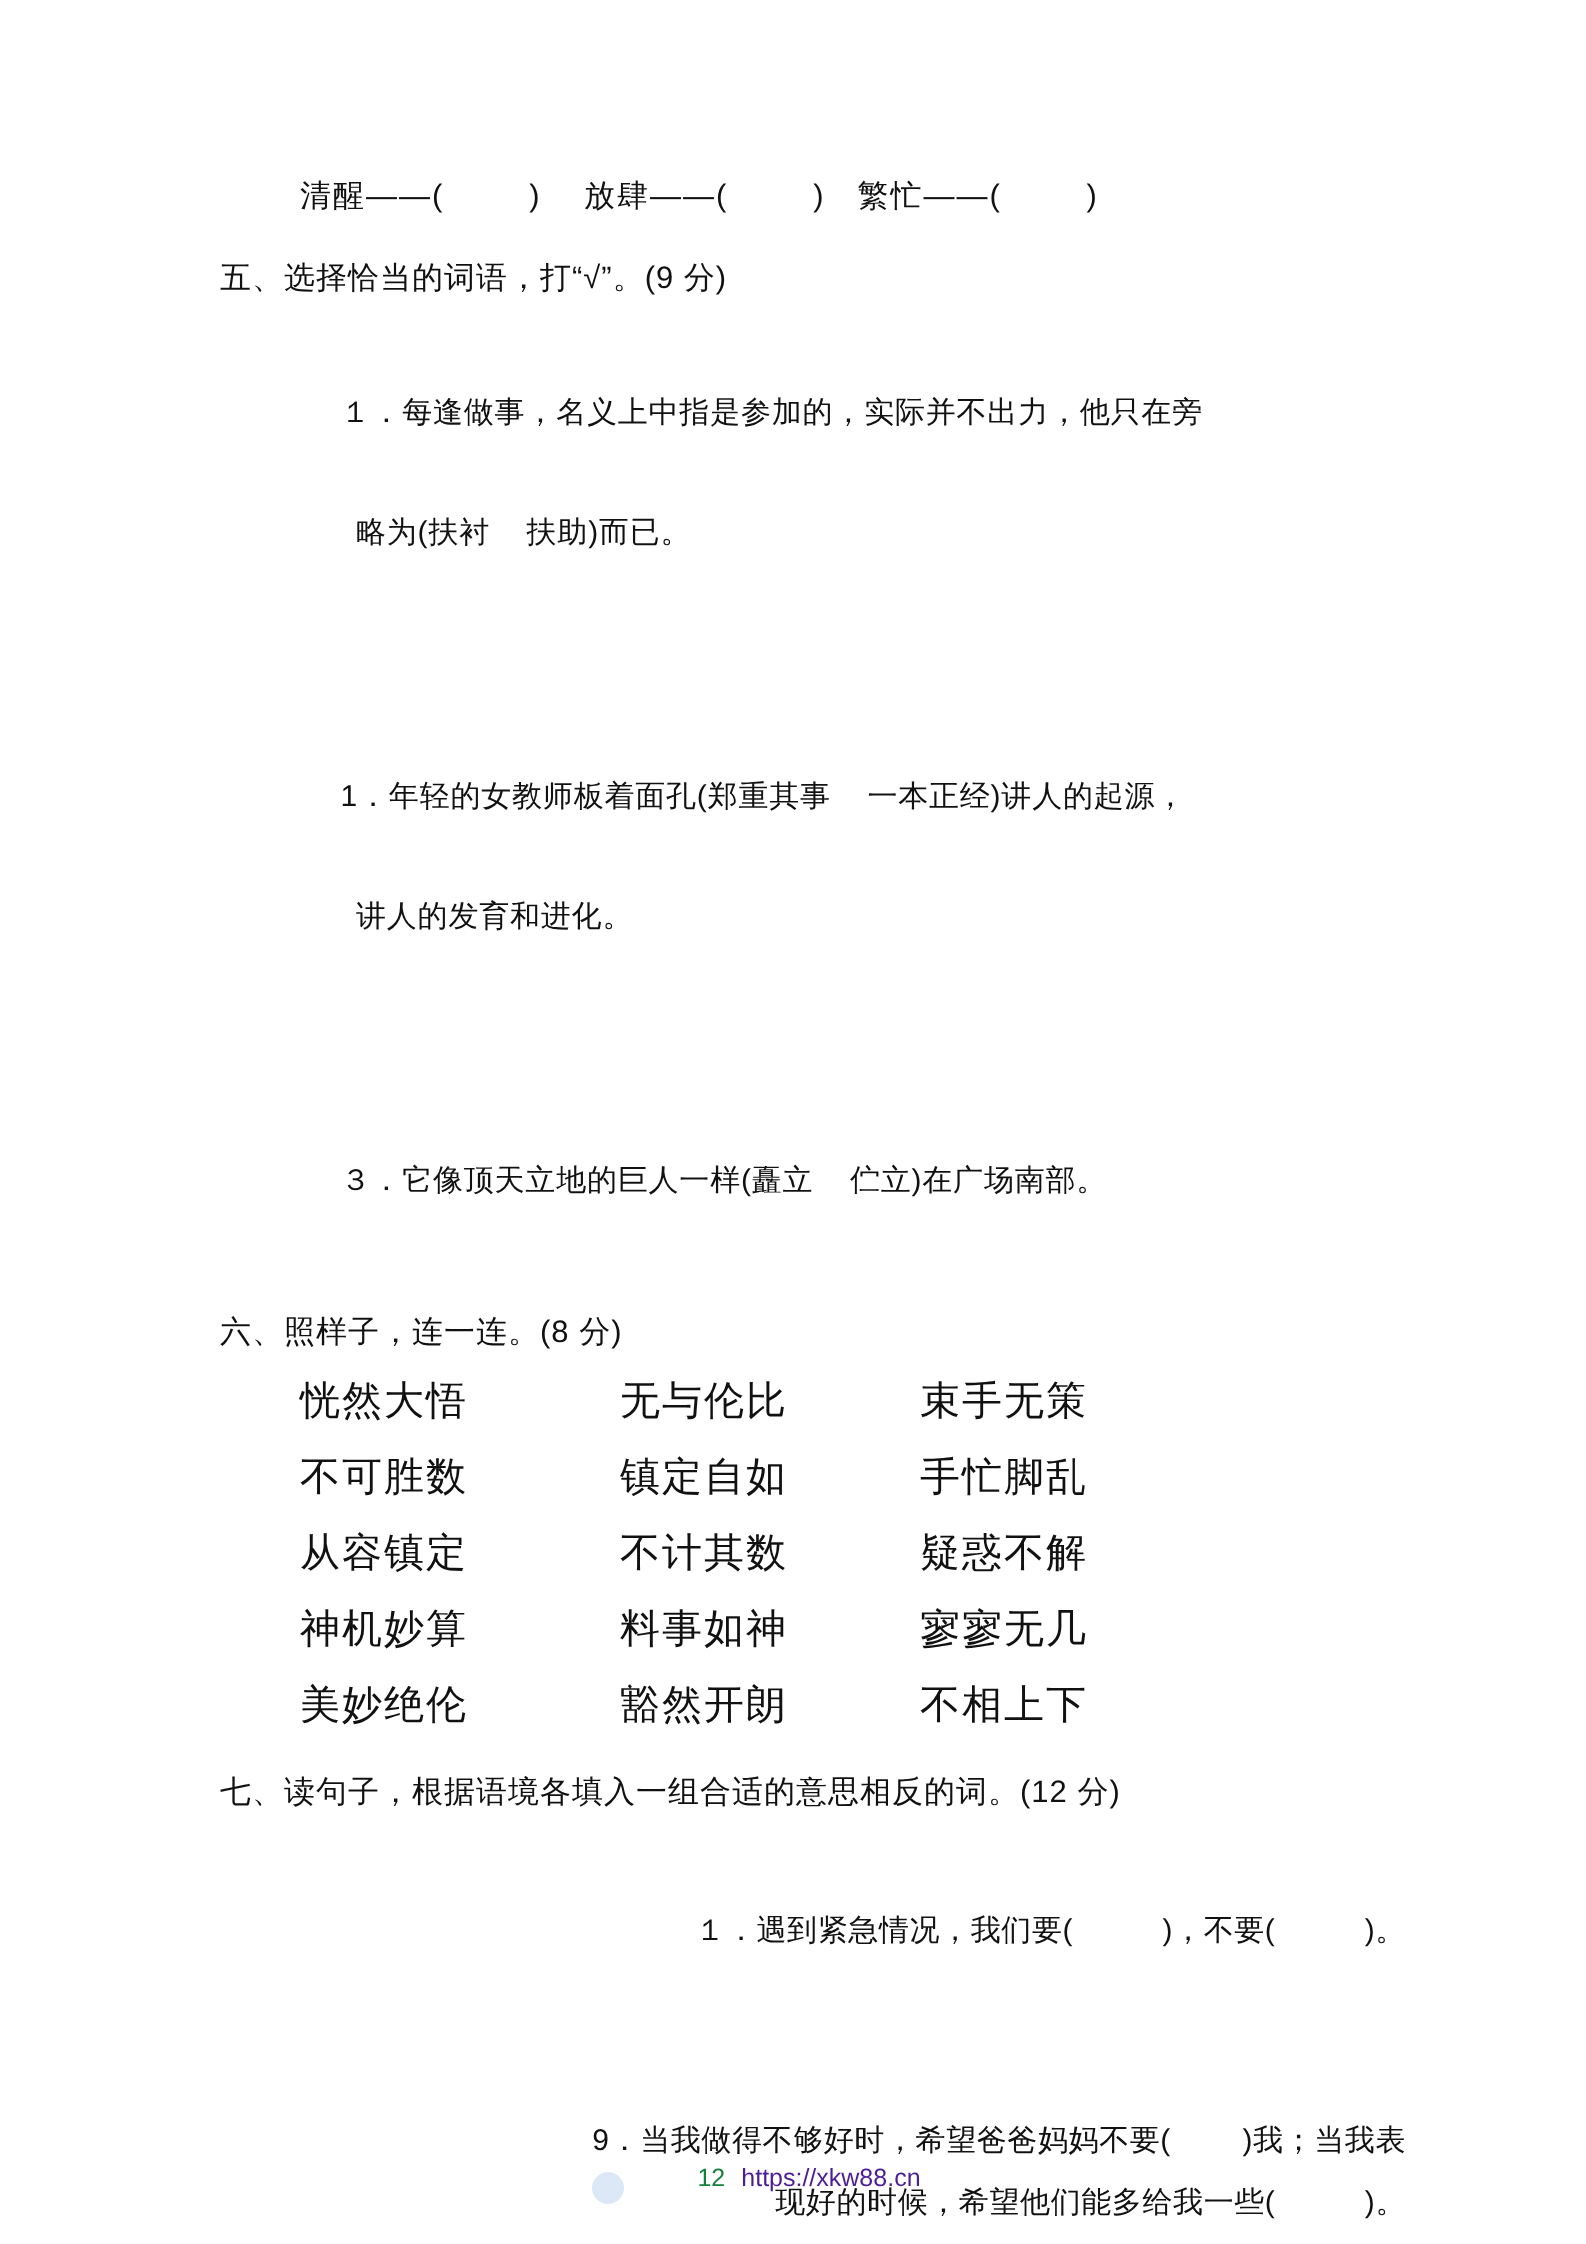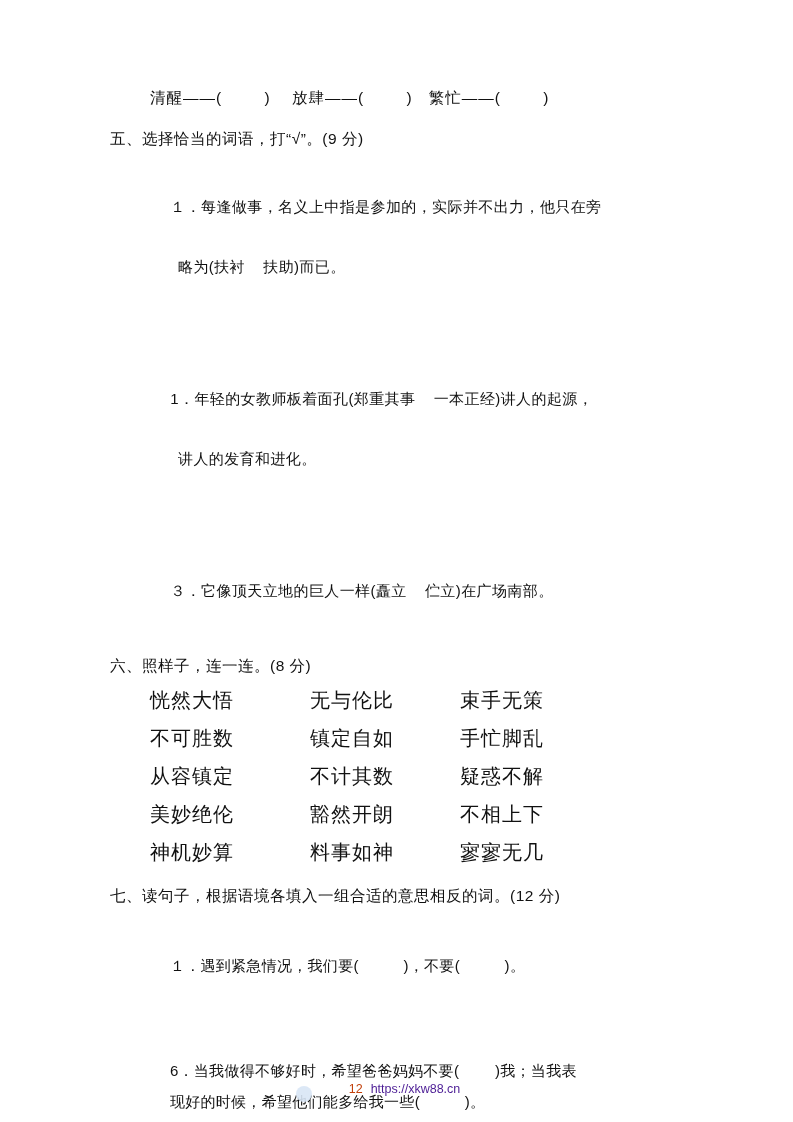--- a/index.html
+++ b/index.html
@@ -72,34 +72,35 @@
   .col3 { width: 150px; }
 
   .q7 {
     margin-top: 12px;
     margin-left: 42px;
     font-size: 15px;
     line-height: 31px;
     letter-spacing: 0.3px;
     white-space: pre-wrap;
     max-width: 560px;
+    text-align: right;
   }
 
   .footer {
     position: absolute;
     left: 0;
     bottom: 26px;
     width: 793px;
     text-align: center;
     font-size: 12.5px;
     color: #3a3a3a;
     font-family: "Liberation Sans", sans-serif;
   }
   .footer .num {
-    color: #c2410c;
+    color: #15803d;
     margin-left: 16px;
   }
   .footer .site {
     color: #4c1d95;
     margin-left: 8px;
   }
   .wm {
     position: absolute;
     left: 296px;
     bottom: 20px;
@@ -140,37 +141,37 @@
       <div class="col1">不可胜数</div>
       <div class="col2">镇定自如</div>
       <div class="col3">手忙脚乱</div>
     </div>
     <div class="match-row">
       <div class="col1">从容镇定</div>
       <div class="col2">不计其数</div>
       <div class="col3">疑惑不解</div>
     </div>
     <div class="match-row">
+      <div class="col1">神机妙算</div>
+      <div class="col2">料事如神</div>
+      <div class="col3">寥寥无几</div>
+    </div>
+    <div class="match-row">
       <div class="col1">美妙绝伦</div>
       <div class="col2">豁然开朗</div>
       <div class="col3">不相上下</div>
-    </div>
-    <div class="match-row">
-      <div class="col1">神机妙算</div>
-      <div class="col2">料事如神</div>
-      <div class="col3">寥寥无几</div>
     </div>
   </div>
 
   <div class="section-head">七、读句子，根据语境各填入一组合适的意思相反的词。(12 分)</div>
   <div class="q7">
     <span>１．遇到紧急情况，我们要(          )，不要(          )。</span>
   </div>
   <div class="q7">
-    <span>6．当我做得不够好时，希望爸爸妈妈不要(        )我；当我表</span>
+    <span>9．当我做得不够好时，希望爸爸妈妈不要(        )我；当我表</span>
     <span class="indent2">现好的时候，希望他们能多给我一些(          )。</span>
   </div>
   <div class="q7">
     
     
   </div>
 
 </div>
 
 <div class="wm"></div>

